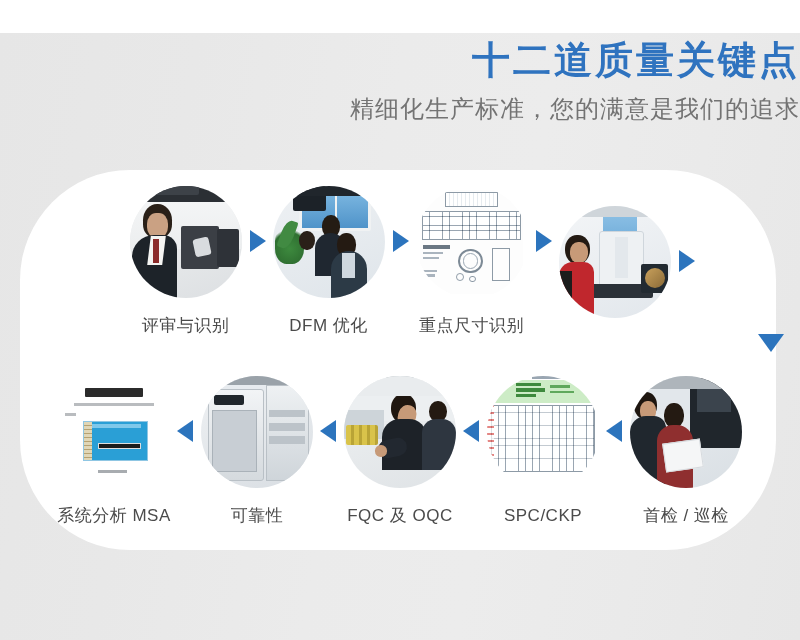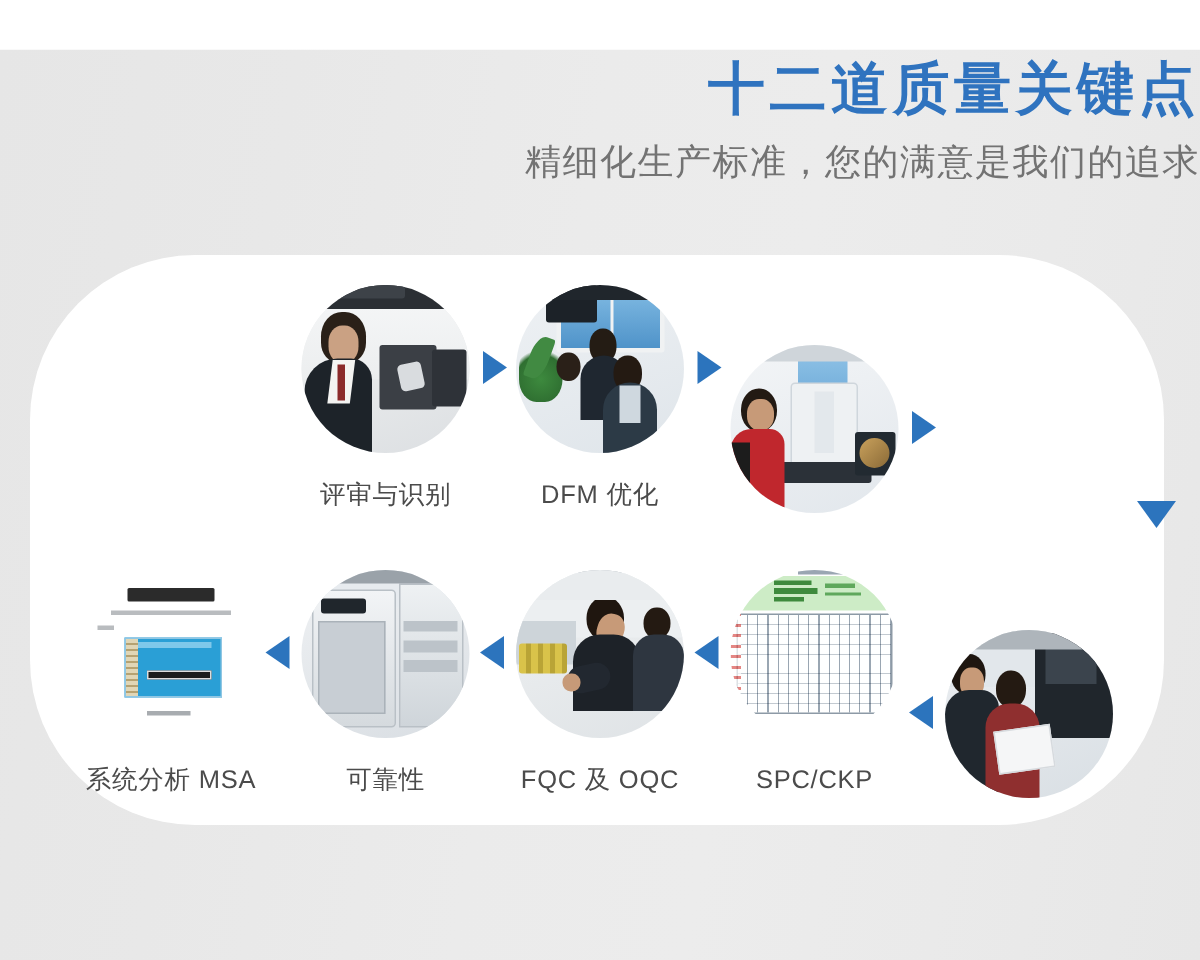--- a/index.html
+++ b/index.html
@@ -60,21 +60,21 @@
     border-radius:110px;
   }
 
   
   .row {
     position:absolute;
     left:0; width:800px;
     height:160px;
     display:flex;
     justify-content:center;
-    align-items:flex-end;
+    align-items:center;
   }
   #row-1 { top:182px; }
   #row-2 { top:372px; }
 
   .step {
     width:143px;
     position:relative;
     display:flex;
     flex-direction:column;
     align-items:center;
@@ -323,20 +323,39 @@
           <div class="ph h2"></div>
           <div class="ph b2"></div>
         <div class="ph s2"></div>
           <div class="ph mon"></div>
           <div class="ph desk"></div>
       </div>
       <div class="step-label">DFM 优化</div>
       <div class="arrow arrow-right"></div>
     </div>
 
+    <div class="step">
+      <div class="circle p3">
+        <div class="ph sheet"></div>
+          <div class="ph prof"></div>
+          <div class="ph tbl"></div>
+        <div class="ph txt"></div>
+          <div class="ph txt2"></div>
+          <div class="ph txt3"></div>
+        <div class="ph ring"></div>
+          <div class="ph ring2"></div>
+          <div class="ph d1"></div>
+        <div class="ph d2"></div>
+          <div class="ph side"></div>
+        <div class="ph txt4"></div>
+          <div class="ph txt5"></div>
+      </div>
+      <div class="step-label">重点尺寸识别</div>
+      <div class="arrow arrow-right"></div>
+    </div>
 
     <div class="step">
       <div class="circle p4">
         <div class="ph panel"></div>
           <div class="ph mach"></div>
           <div class="ph col"></div>
         <div class="ph base"></div>
           <div class="ph mon"></div>
           <div class="ph scrn"></div>
         <div class="ph head"></div>
@@ -426,18 +445,19 @@
           <div class="ph mach"></div>
           <div class="ph mscr"></div>
         <div class="ph h1"></div>
           <div class="ph f1"></div>
           <div class="ph b1"></div>
         <div class="ph h2"></div>
           <div class="ph b2"></div>
           <div class="ph paper"></div>
         <div class="ph bench"></div>
       </div>
+      <div class="step-label">首检 / 巡检</div>
       <div class="arrow arrow-left"></div>
     </div>
 
   </div>
 
 </div>
 
 </body></html>

